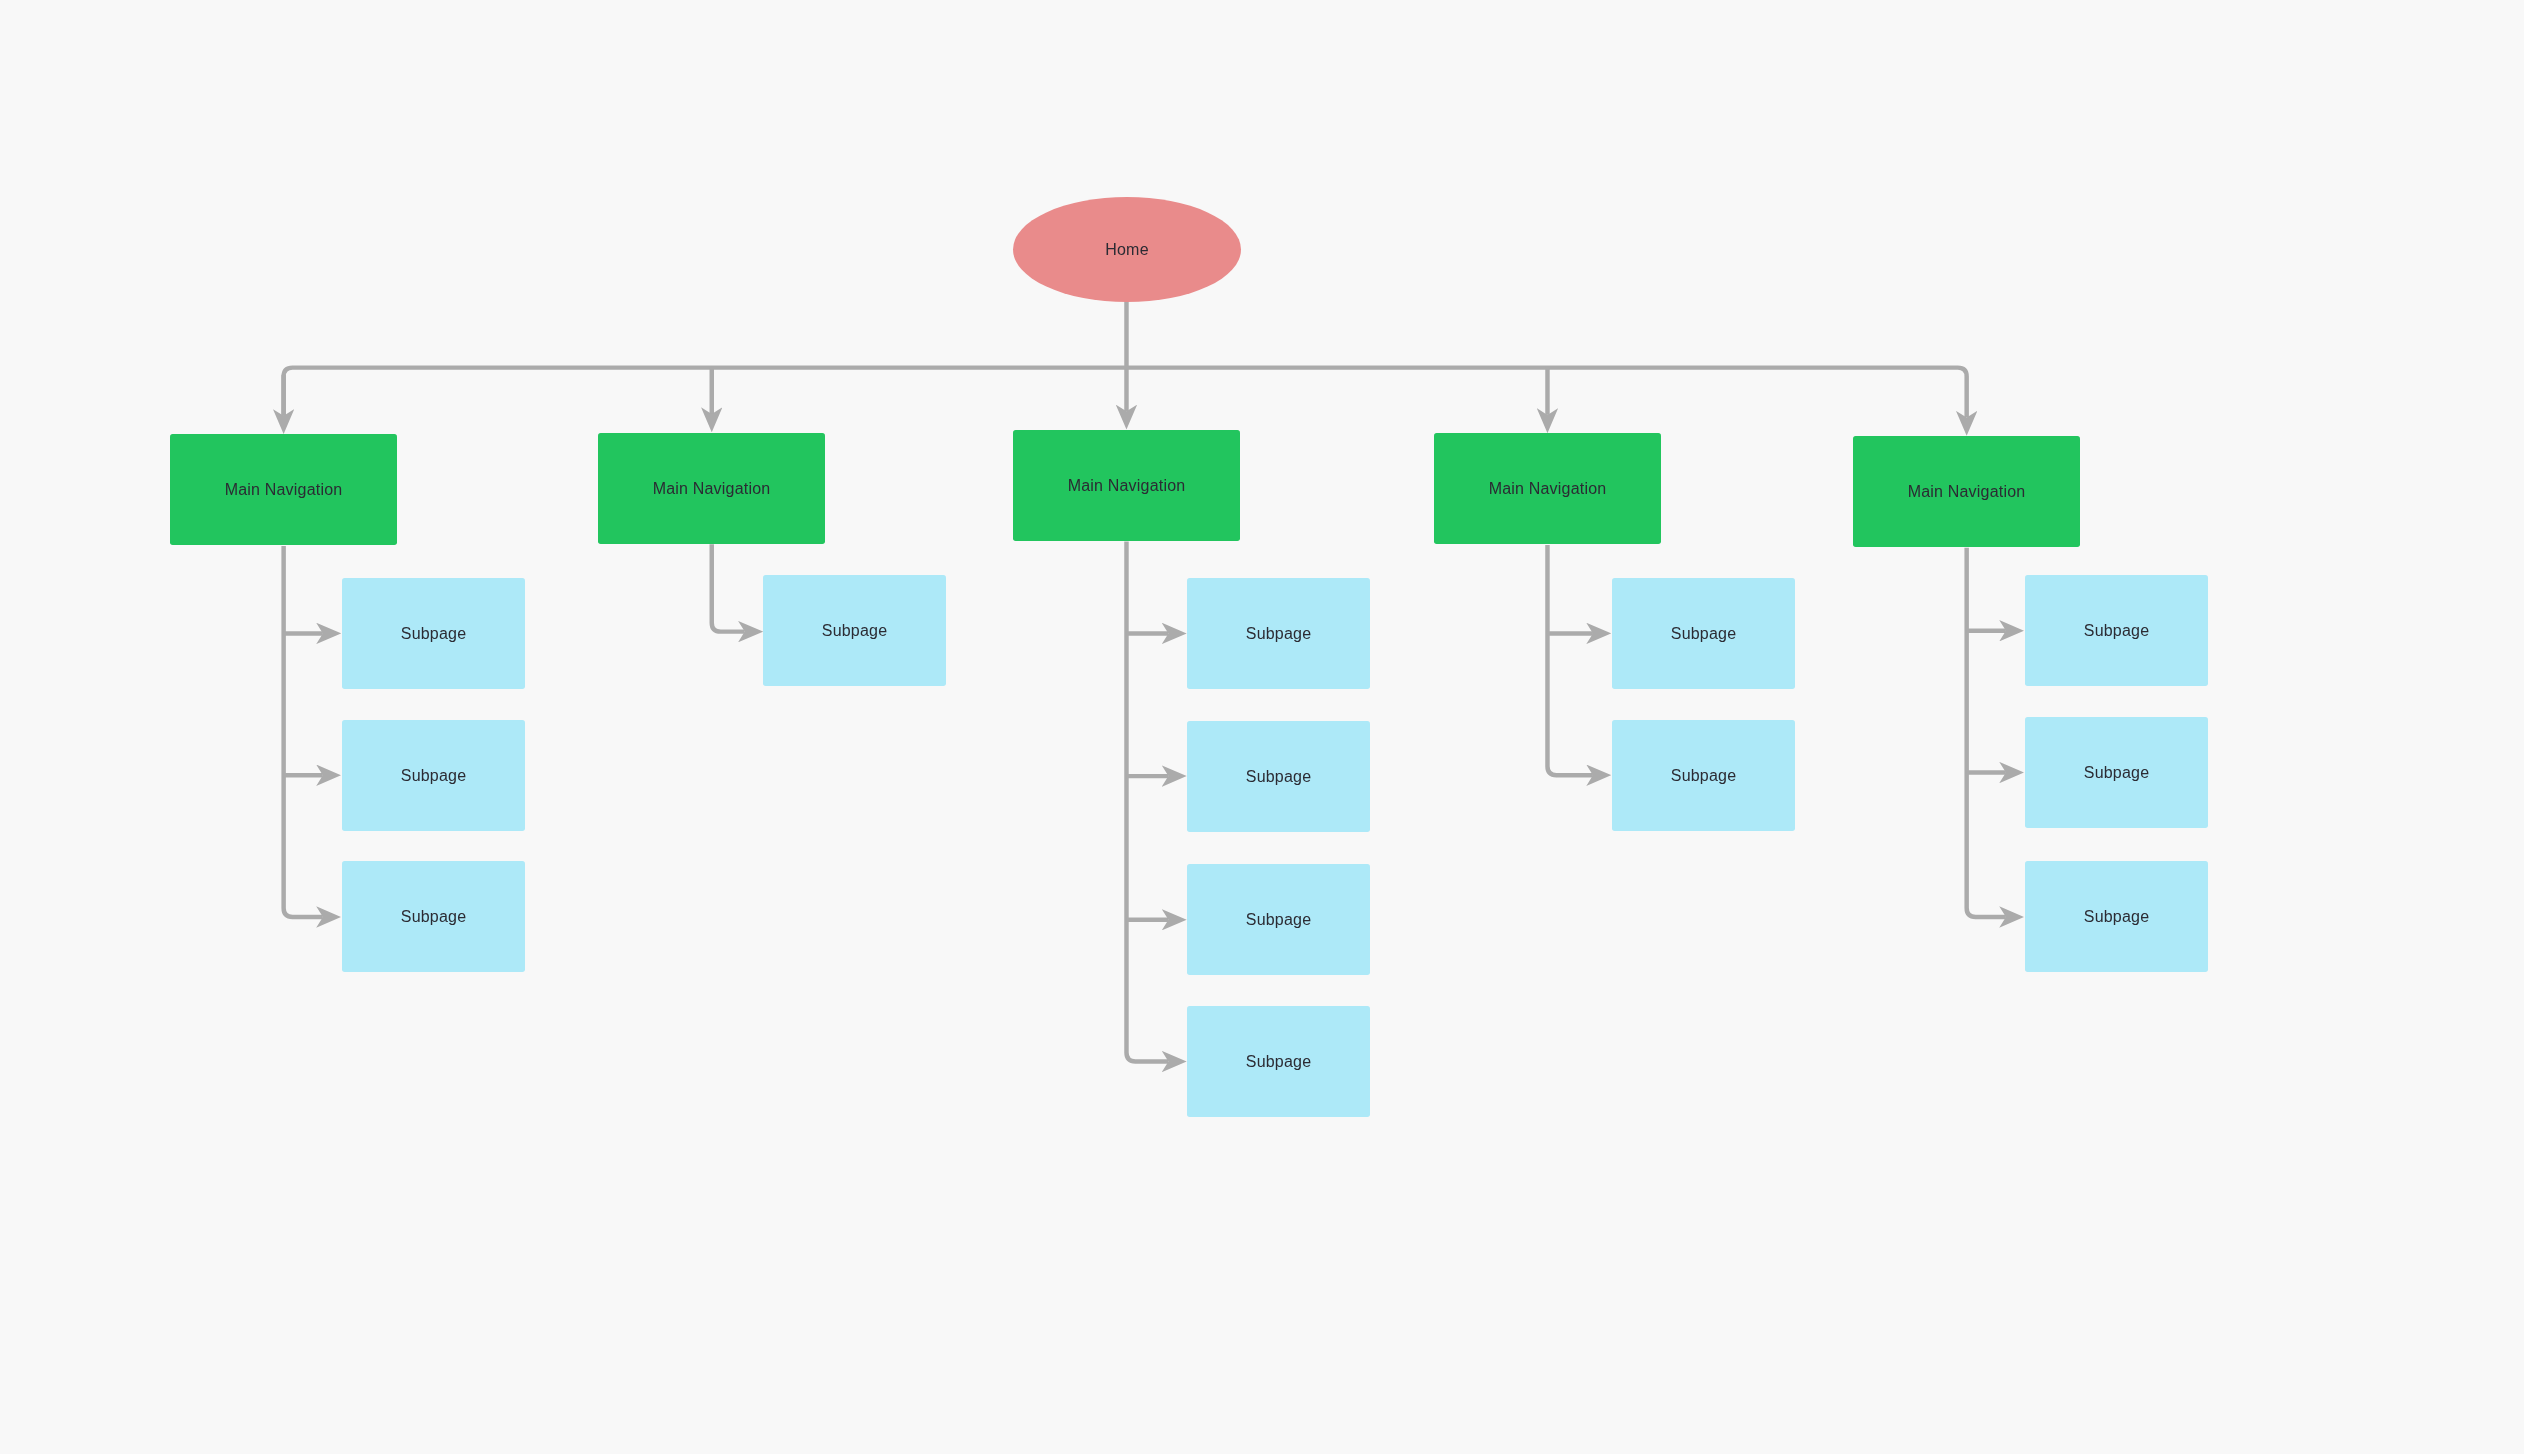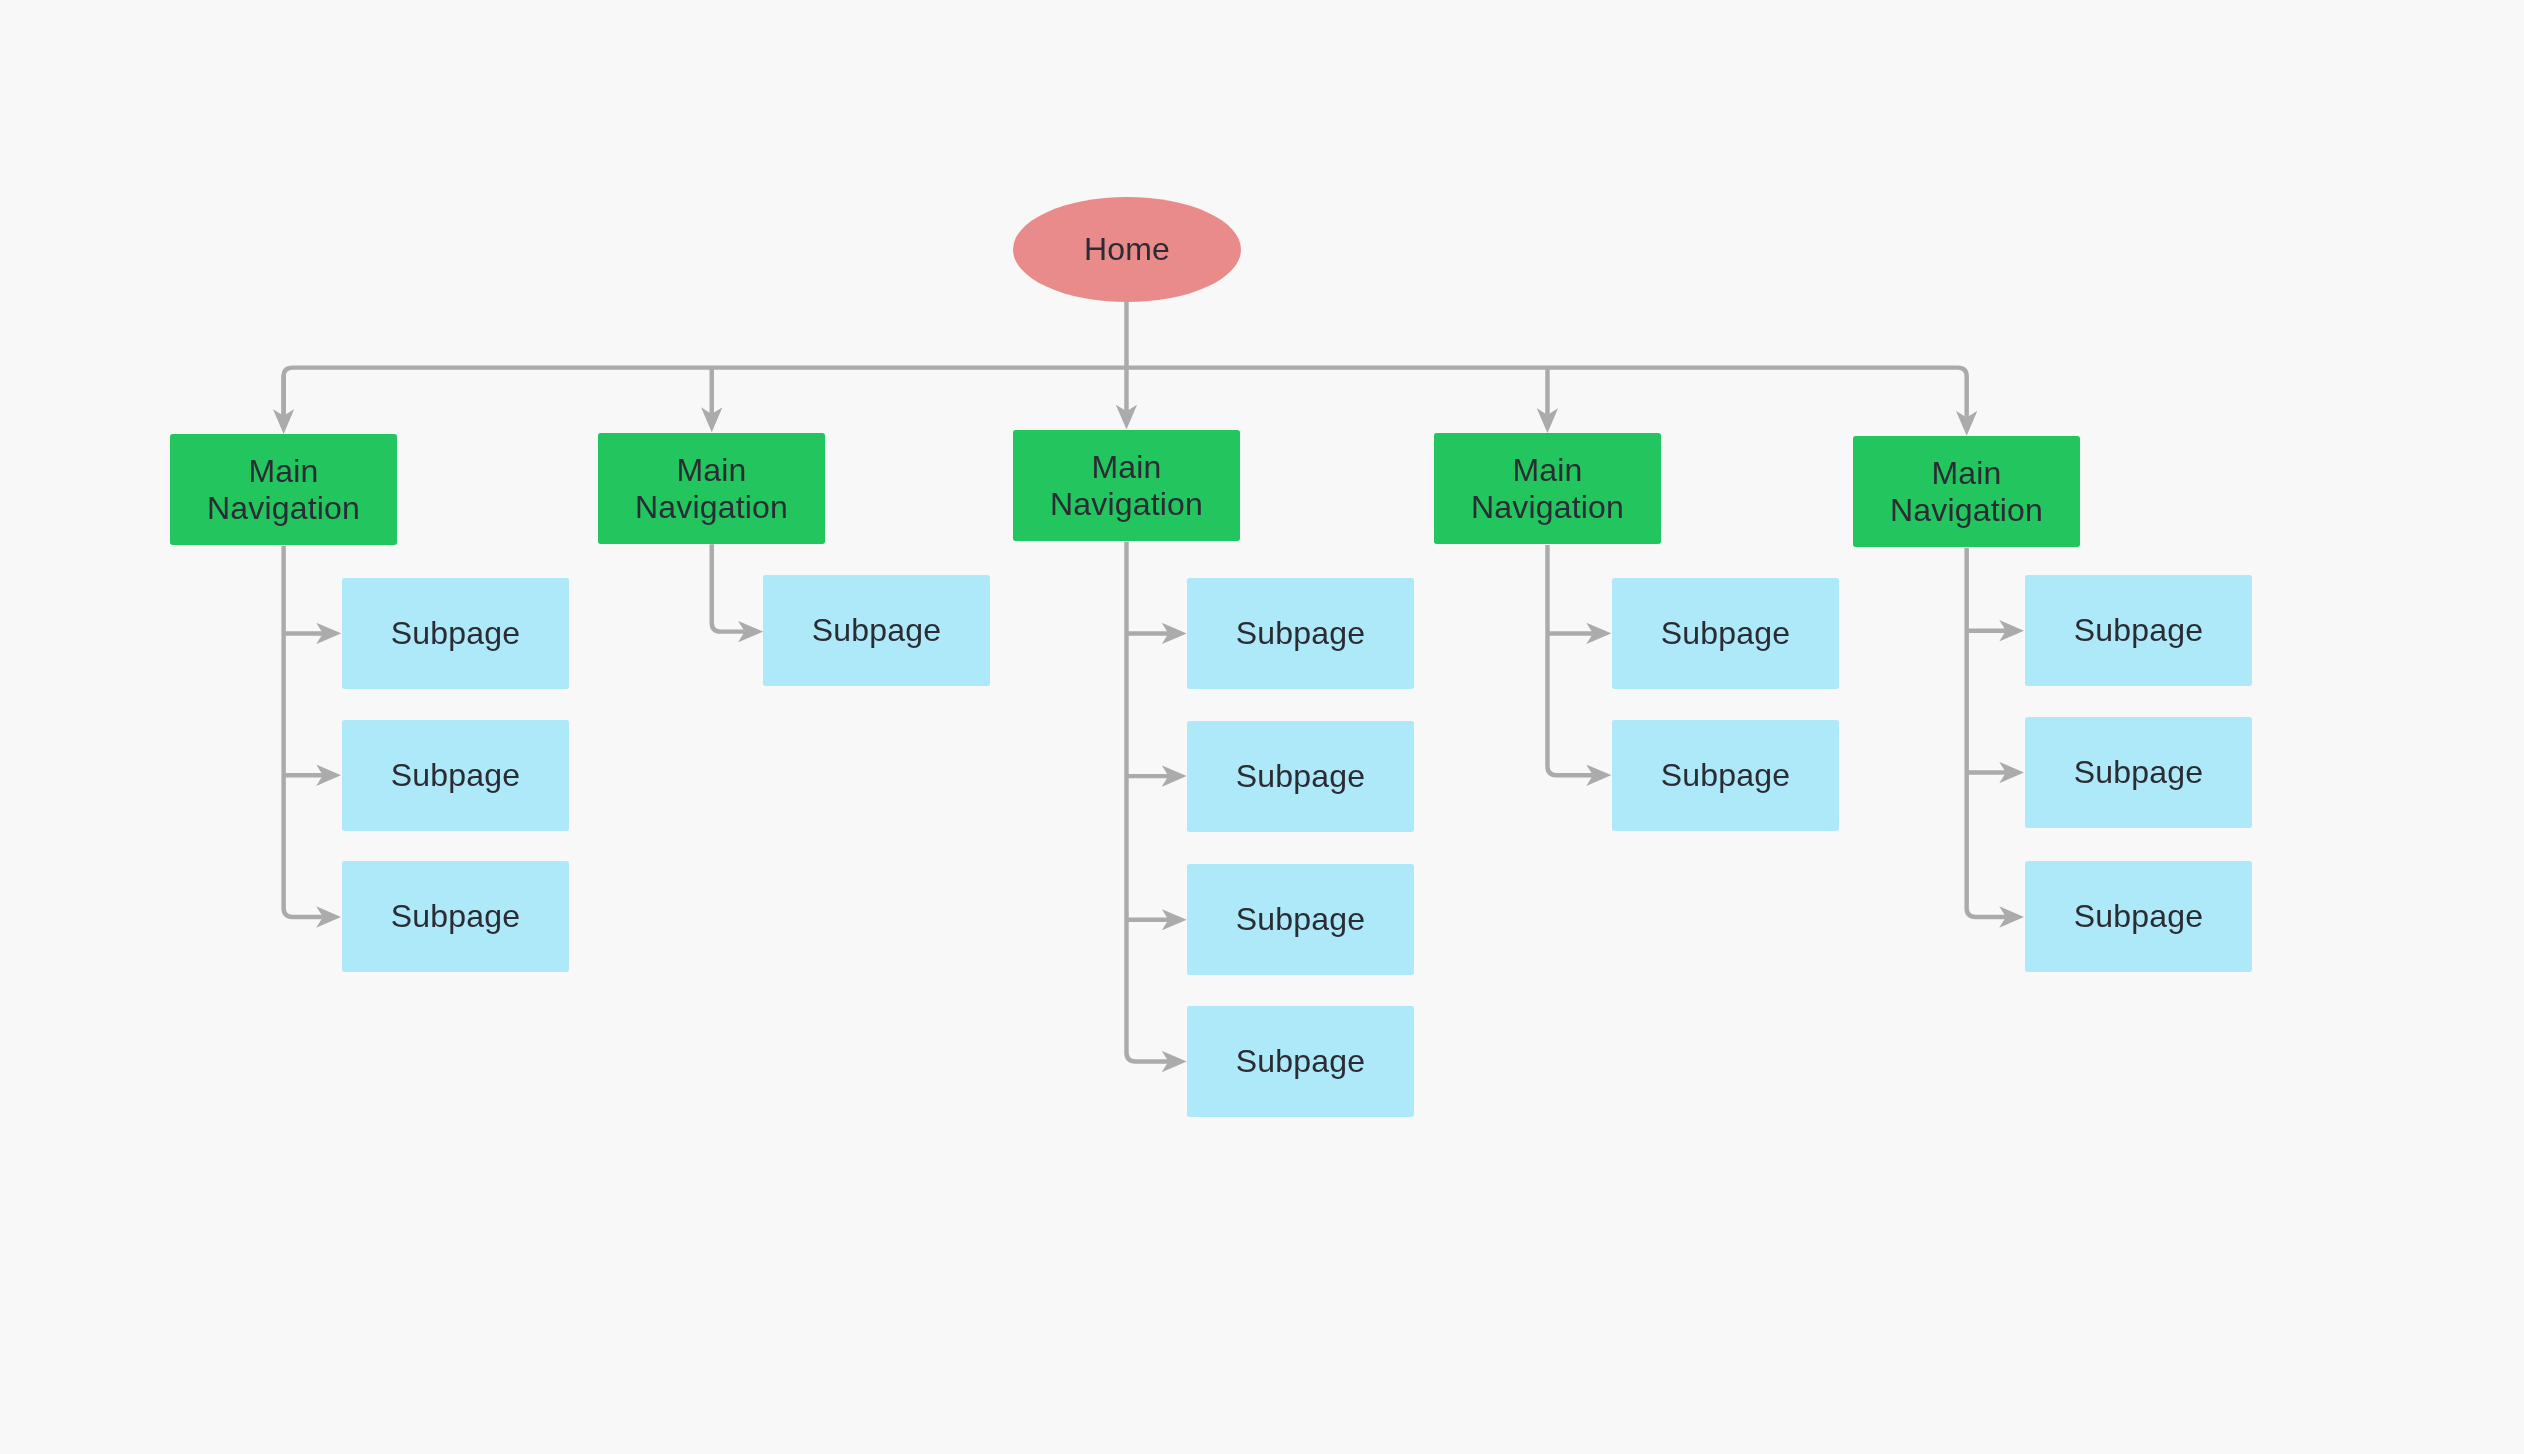--- a/index.html
+++ b/index.html
@@ -21,40 +21,40 @@
     top: 0;
     pointer-events: none;
   }
   .node {
     position: absolute;
     display: flex;
     align-items: center;
     justify-content: center;
     box-sizing: border-box;
     color: #2b2b33;
-    font-size: 32px;
+    font-size: 16px;
     font-weight: 500;
     letter-spacing: 0.2px;
     text-align: center;
     cursor: default;
   }
   .node-root {
     width: 228px;
     height: 105px;
     border-radius: 50%;
     background: #e98b8b;
   }
   .node-mainnav {
     width: 227px;
     height: 111px;
     border-radius: 2.7px;
     background: #22c55e;
   }
   .node-subpage {
-    width: 227px;
+    width: 183px;
     height: 111px;
     border-radius: 2.7px;
     background: #ade9f8;
   }
   .node-label {
     pointer-events: none;
   }
 </style>
 </head>
 <body>

